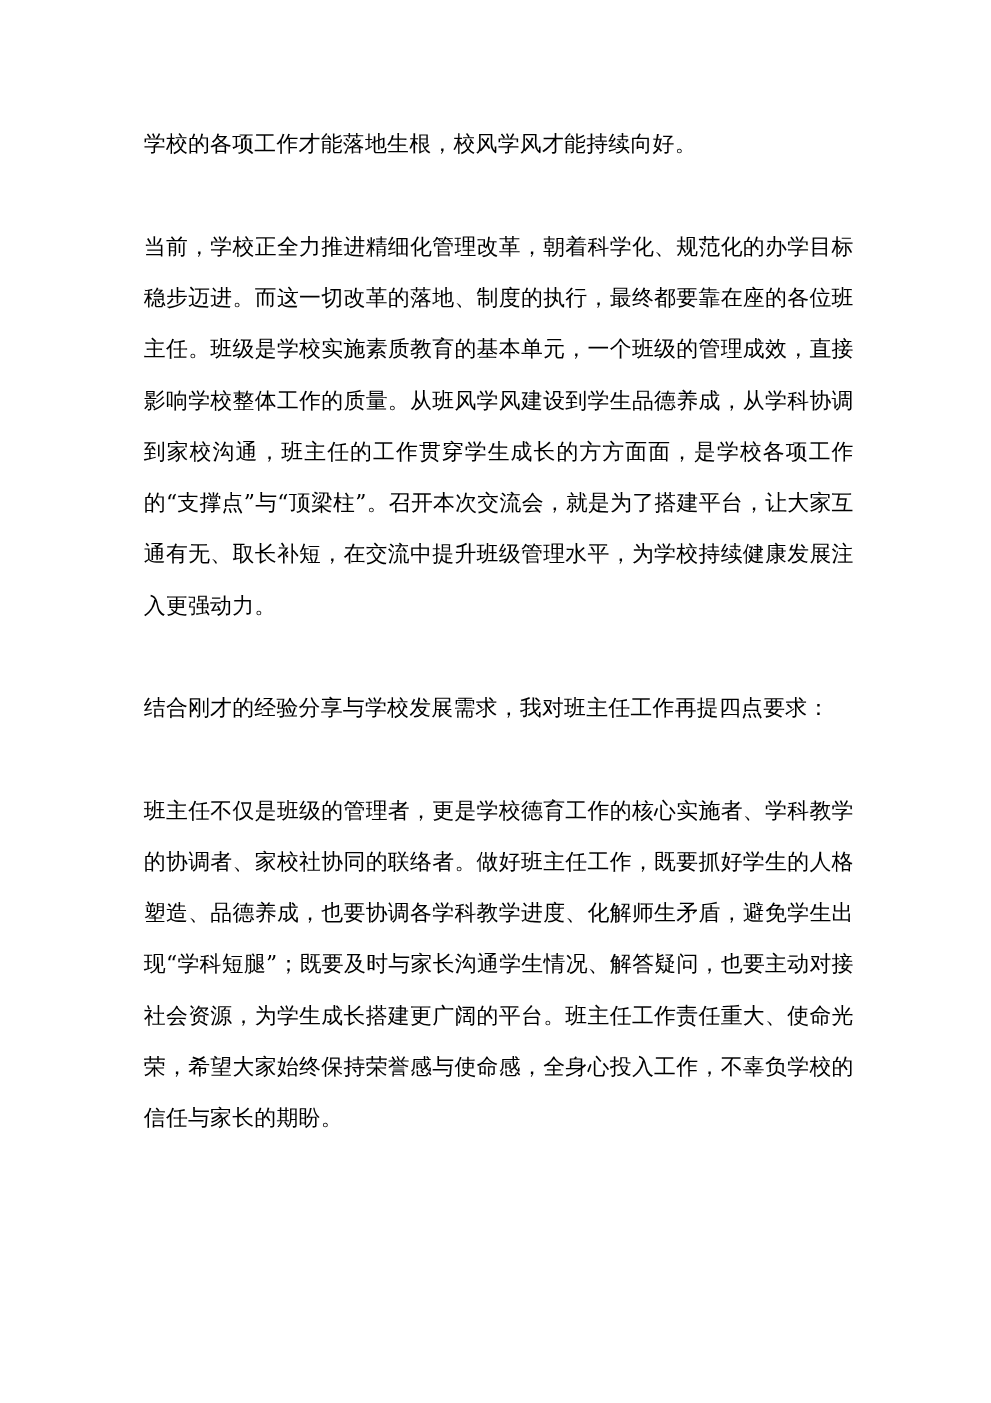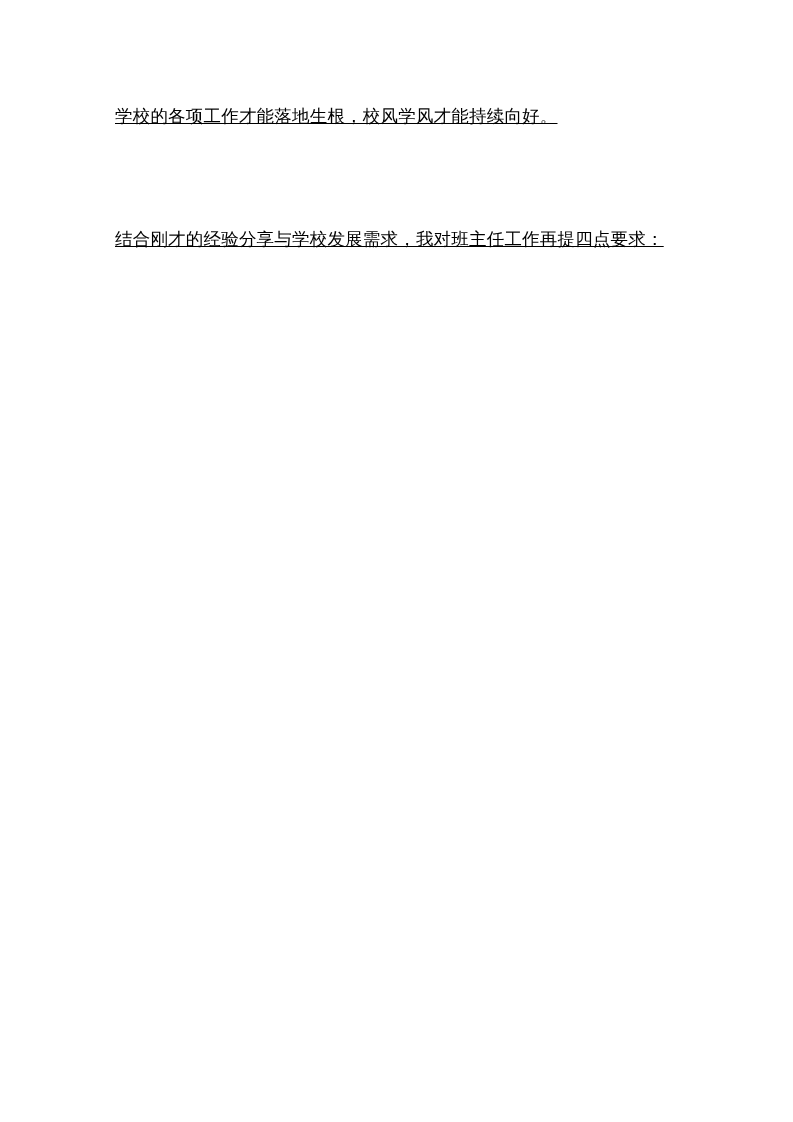--- a/index.html
+++ b/index.html
@@ -17,21 +17,20 @@
   }
   .page {
     position: absolute;
     top: 0;
     left: 0;
     width: 793px;
     height: 1122px;
     background: #ffffff;
     box-sizing: border-box;
     padding: 96px 110px 70px 115px;
-    text-decoration: underline;
   }
   .doc-body {
     font-size: 17.5px;
     line-height: 41px;
     text-align: justify;
     letter-spacing: 0.2px;
   }
   p.para {
     margin: 0;
     text-indent: 0;
@@ -52,23 +51,25 @@
 </head>
 <body>
 
 <div class="page">
   <div class="doc-body">
 
     <p class="para">学校的各项工作才能落地生根，校风学风才能持续向好。</p>
 
     <p class="spacer-para"></p>
 
+    <p class="para">当前，学校正全力推进精细化管理改革，朝着科学化、规范化的办学目标稳步迈进。而这一切改革的落地、制度的执行，最终都要靠在座的各位班主任。班级是学校实施素质教育的基本单元，一个班级的管理成效，直接影响学校整体工作的质量。从班风学风建设到学生品德养成，从学科协调到家校沟通，班主任的工作贯穿学生成长的方方面面，是学校各项工作的“支撑点”与“顶梁柱”。召开本次交流会，就是为了搭建平台，让大家互通有无、取长补短，在交流中提升班级管理水平，为学校持续健康发展注入更强动力。</p>
 
     <p class="spacer-para"></p>
 
     <p class="para">结合刚才的经验分享与学校发展需求，我对班主任工作再提四点要求：</p>
 
     <p class="spacer-para"></p>
 
 
+    <p class="para tight">班主任不仅是班级的管理者，更是学校德育工作的核心实施者、学科教学的协调者、家校社协同的联络者。做好班主任工作，既要抓好学生的人格塑造、品德养成，也要协调各学科教学进度、化解师生矛盾，避免学生出现“学科短腿”；既要及时与家长沟通学生情况、解答疑问，也要主动对接社会资源，为学生成长搭建更广阔的平台。班主任工作责任重大、使命光荣，希望大家始终保持荣誉感与使命感，全身心投入工作，不辜负学校的信任与家长的期盼。</p>
 
   </div>
 </div>
 
 </body></html>

